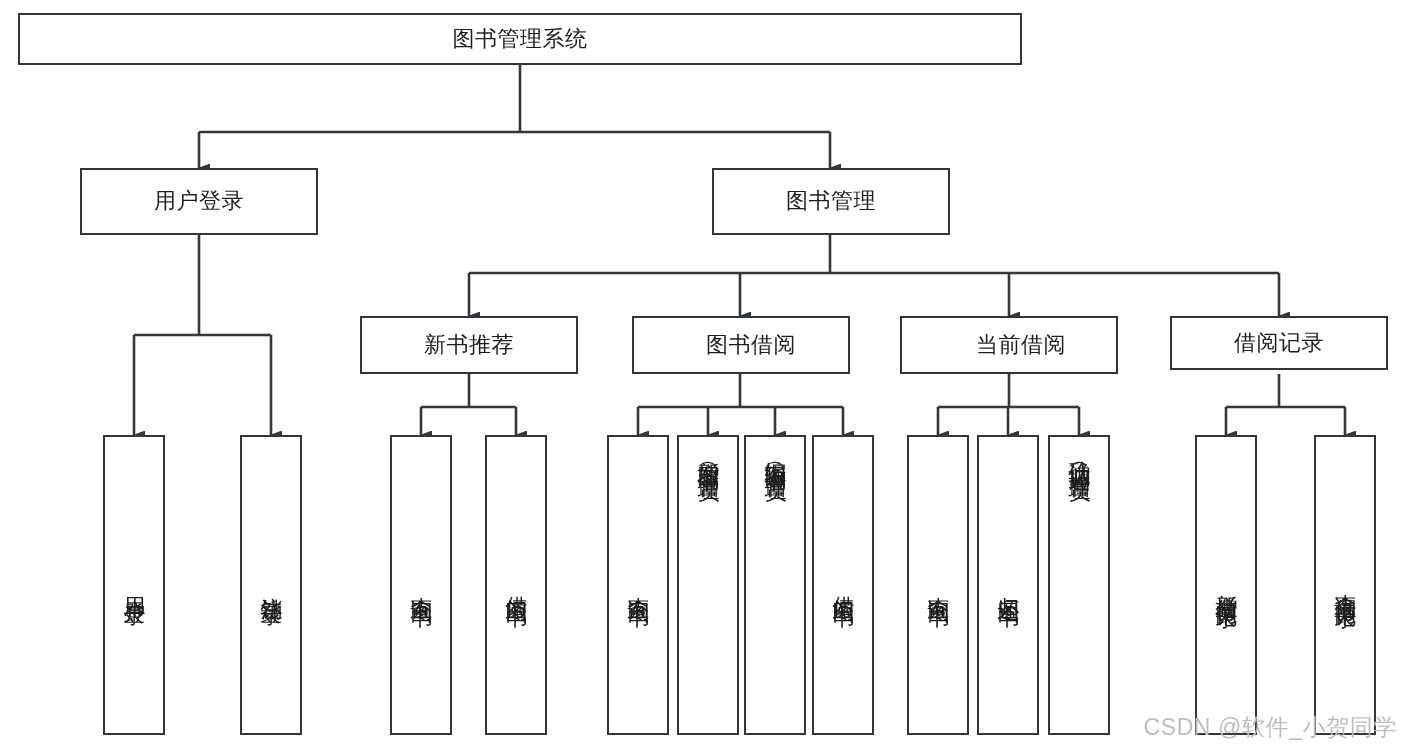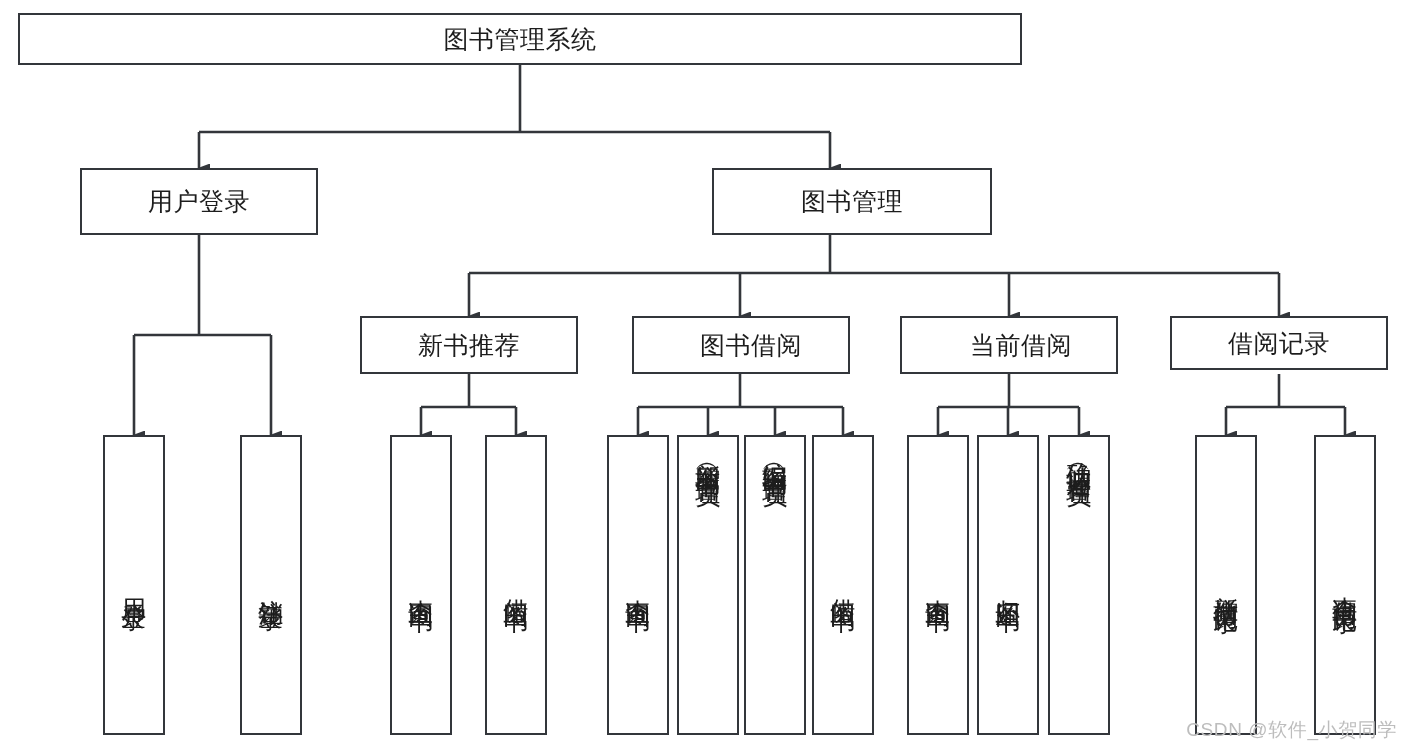--- a/index.html
+++ b/index.html
@@ -32,21 +32,21 @@
     box-sizing: border-box;
     background: #ffffff;
     border: 2px solid #33363b;
     display: flex;
     align-items: center;
     justify-content: center;
     overflow: hidden;
   }
   .node .label {
     color: #1d1d1d;
-    font-size: 25px;
+    font-size: 22px;
     line-height: 1.22;
     letter-spacing: 0.5px;
     white-space: nowrap;
     text-align: center;
   }
   .node.vertical .label {
     writing-mode: vertical-rl;
     text-orientation: upright;
     letter-spacing: 3px;
     white-space: nowrap;
@@ -56,21 +56,21 @@
     padding-top: 6px;
   }
   .node.leaf-short {
     align-items: center;
     padding-top: 0;
   }
   .watermark {
     position: absolute;
     right: 8px;
     bottom: 4px;
-    font-size: 19px;
+    font-size: 23px;
     color: #bdbdbd;
     letter-spacing: 0.6px;
     white-space: nowrap;
     font-family: "Liberation Sans", "DejaVu Sans", sans-serif;
   }
 </style>
 </head>
 <body>
 
 <div id="diagram-root">
@@ -128,21 +128,21 @@
     </g>
   </svg>
 
   <div class="node" style="left:18px; top:13px; width:1004px; height:52px;">
     <span class="label">图书管理系统</span>
   </div>
 
   <div class="node" style="left:80px; top:168px; width:238px; height:67px;">
     <span class="label">用户登录</span>
   </div>
-  <div class="node" style="left:712px; top:168px; width:280px; height:67px;">
+  <div class="node" style="left:712px; top:168px; width:238px; height:67px;">
     <span class="label">图书管理</span>
   </div>
 
   <div class="node" style="left:360px; top:316px; width:218px; height:58px;">
     <span class="label">新书推荐</span>
   </div>
   <div class="node" style="left:632px; top:316px; width:218px; height:58px;padding-left:20px;">
     <span class="label">图书借阅</span>
   </div>
   <div class="node" style="left:900px; top:316px; width:218px; height:58px;padding-left:24px;">

